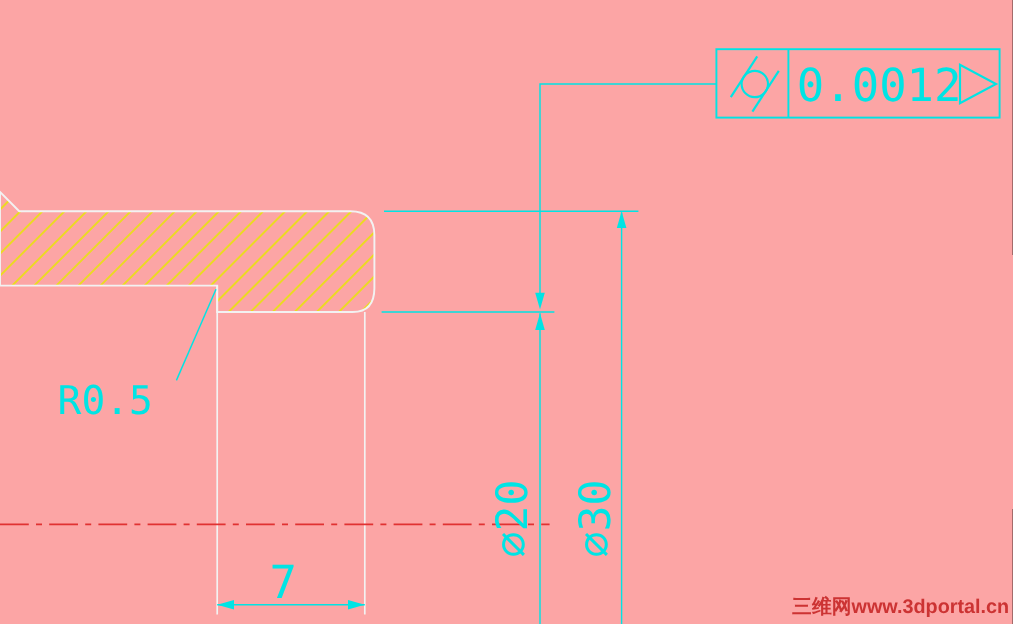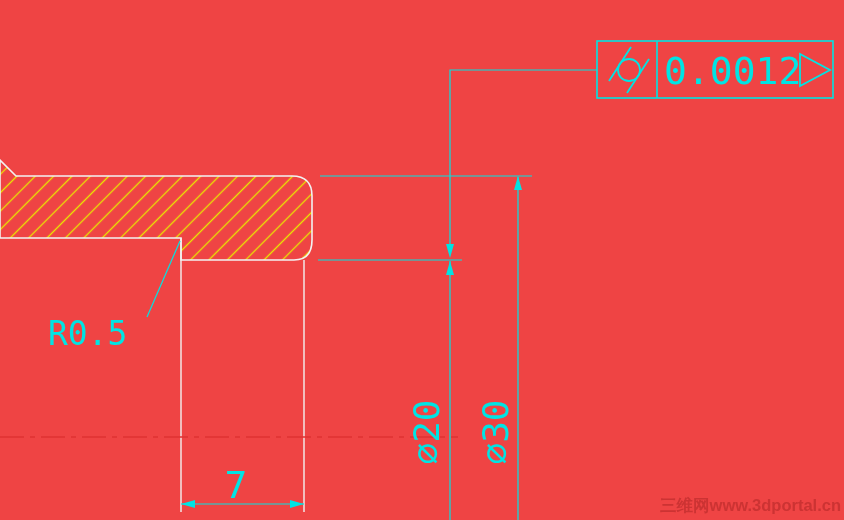--- a/index.html
+++ b/index.html
@@ -1,16 +1,16 @@
 <!DOCTYPE html>
 <html><head>
 <meta charset="utf-8">
 <style>
   html,body{margin:0;padding:0;background:#000;}
-  .stage{position:relative;width:844px;height:520px;background:#ef4444;overflow:hidden;
+  .stage{position:relative;width:844px;height:520px;background:#fca5a5;overflow:hidden;
          font-family:"DejaVu Sans Mono","DejaVu Sans",monospace;}
   svg text{user-select:none;}
   .dim-text{fill:#00e4e4;}
   .wm{font-family:"Liberation Sans","DejaVu Sans",sans-serif;font-weight:bold;}
 </style>
 </head>
 <body>
 
 <div class="stage">
 <svg width="844" height="520" viewBox="0 0 844 520">

